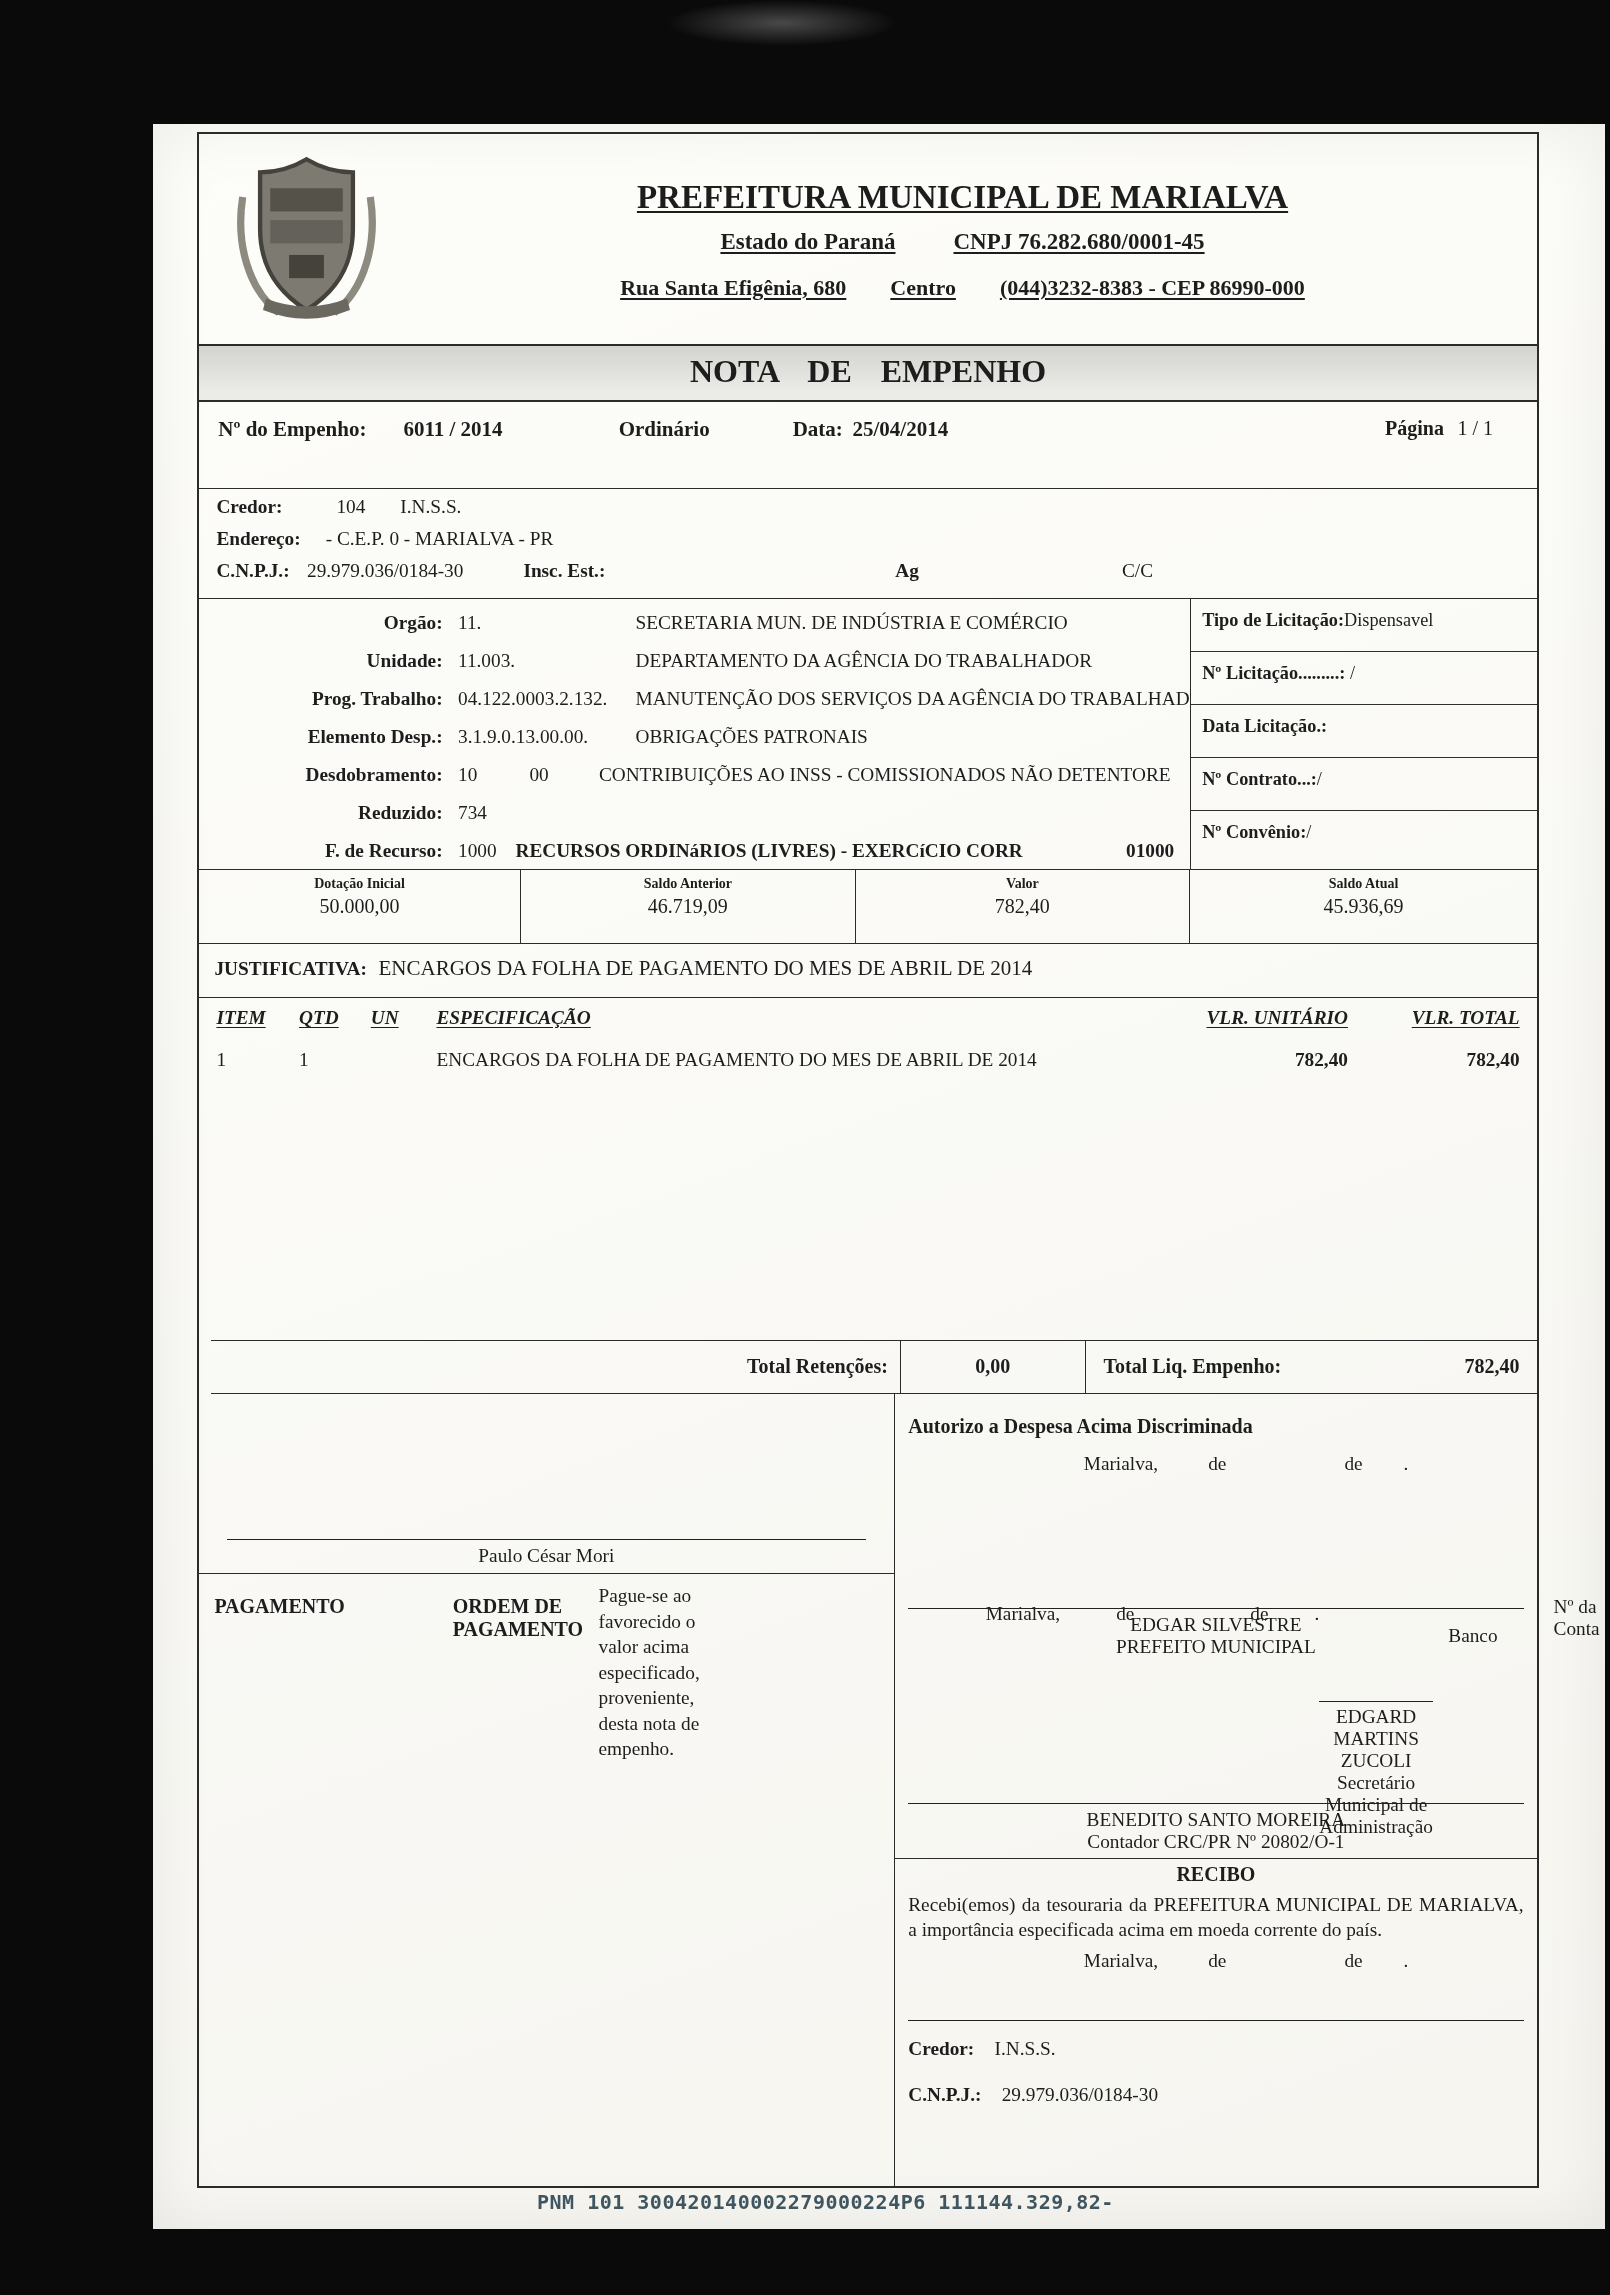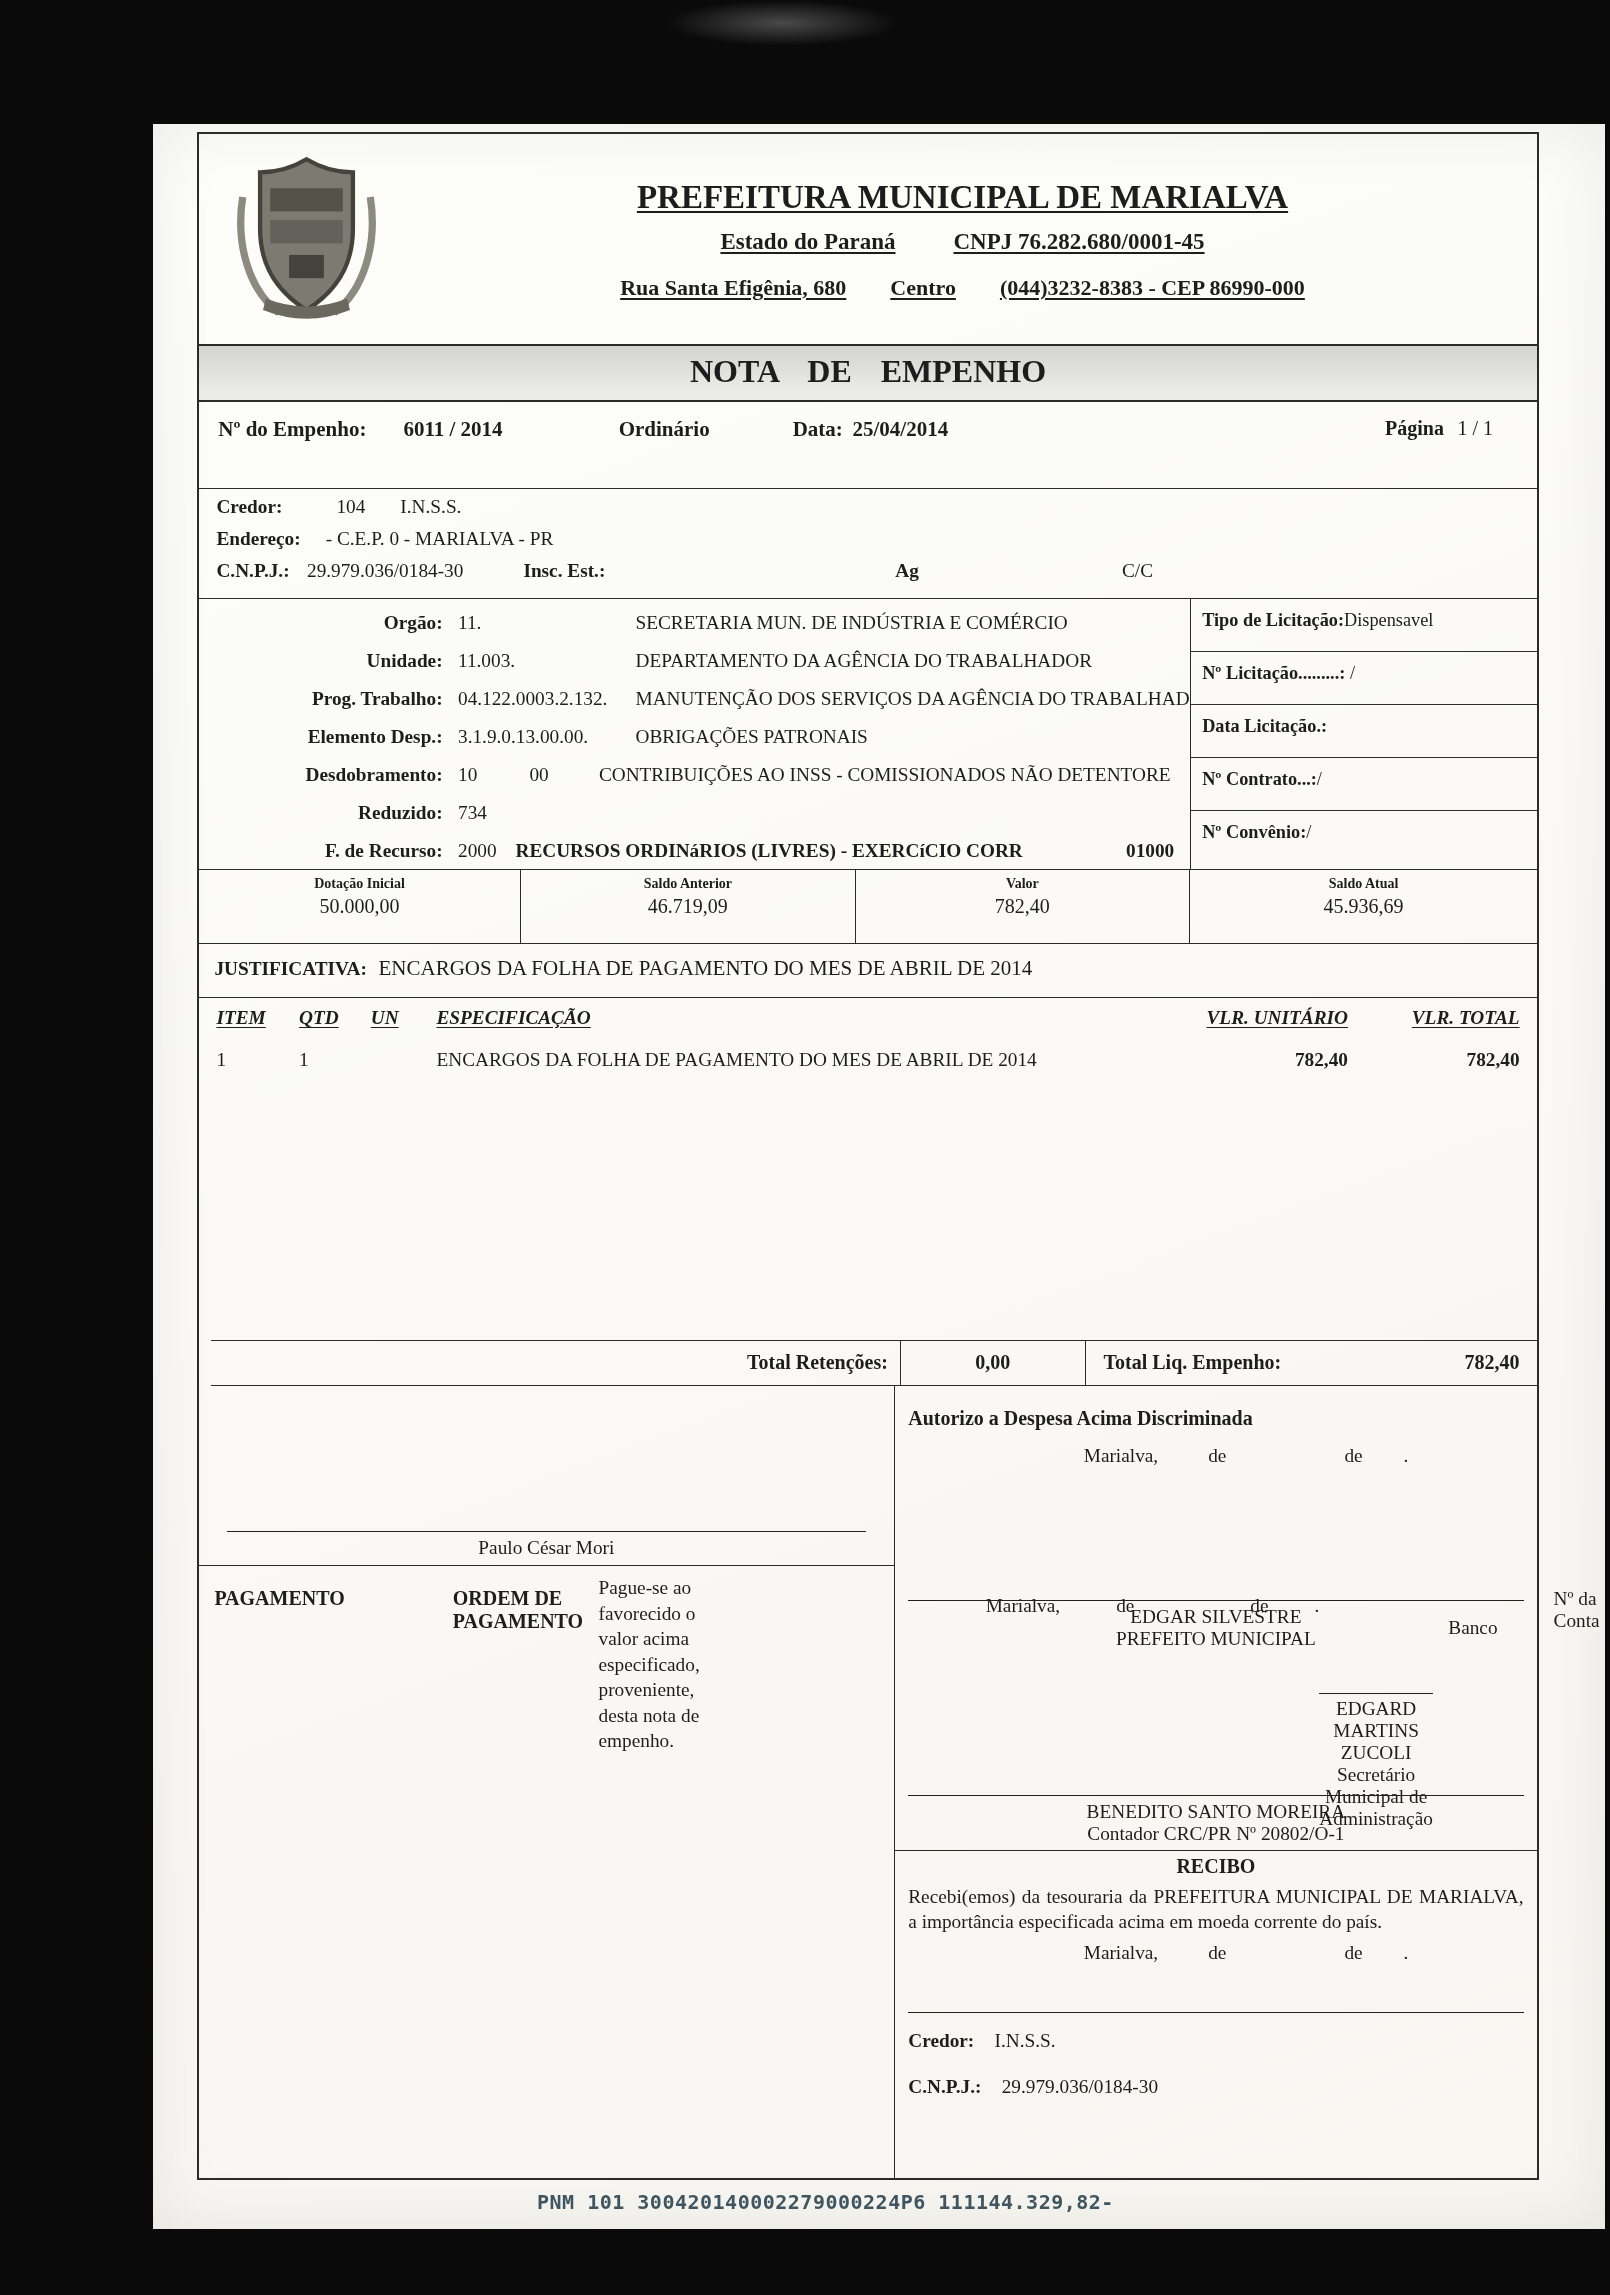--- a/index.html
+++ b/index.html
@@ -90,21 +90,21 @@
 
   
   .items { height:342px; padding-top:9.7px; }
   .items-grid { display:grid; grid-template-columns:75px 64px 58px 1fr 193px 164px; column-gap:7.7px; padding:0 17.4px 0 17.4px; align-items:baseline; }
   .ih { font-weight:bold; font-style:italic; text-decoration:underline; text-underline-offset:2.9px; font-size:19.3px; }
   .colR { text-align:right; }
   .item-row { margin-top:19.3px; }
   .money { font-weight:bold; }
 
   
-  .totals { display:flex; border-top:1.9px solid #2b2b2b; border-bottom:1.9px solid #2b2b2b; height:46px; font-size:20px; font-weight:bold;margin-left:12px; }
+  .totals { display:flex; border-top:1.9px solid #2b2b2b; border-bottom:1.9px solid #2b2b2b; height:54px; font-size:20px; font-weight:bold;margin-left:12px; }
   .tot-a { width:52%; border-right:1.9px solid #2b2b2b; display:flex; align-items:center; justify-content:flex-end; padding-right:11.6px; }
   .tot-b { width:14%; border-right:1.9px solid #2b2b2b; display:flex; align-items:center; justify-content:center; }
   .tot-c { flex:1; display:flex; align-items:center; padding:0 17.4px; }
   .tot-c .val { margin-left:auto; }
 
   
   .bottom { display:flex; height:792px; }
   .bl { width:52%; border-right:1.9px solid #2b2b2b; display:flex; flex-direction:column; }
   .br { flex:1; display:flex; flex-direction:column; }
 
@@ -249,21 +249,21 @@
           <span class="cls-code sm">10</span>
           <span class="cls-code sm">00</span>
           <span class="cls-desc">CONTRIBUIÇÕES AO INSS - COMISSIONADOS NÃO DETENTORE</span>
         </div>
         <div class="cls-row">
           <span class="cls-label">Reduzido:</span>
           <span class="cls-code sm">734</span>
         </div>
         <div class="cls-row">
           <span class="cls-label">F. de Recurso:</span>
-          <span class="cls-code xs">2000</span>
+          <span class="cls-code xs">1000</span>
           <span class="cls-desc b">RECURSOS ORDINáRIOS (LIVRES) - EXERCíCIO CORR</span>
           <span class="cls-extra">01000</span>
         </div>
       </div>
       <div class="cls-right">
         <div class="lic-row">
           <span class="lic-label">Tipo de Licitação:</span><span>Dispensavel</span>
         </div>
         <div class="lic-row">
           <span class="lic-label">Nº Licitação.........:</span> <span>/</span>

